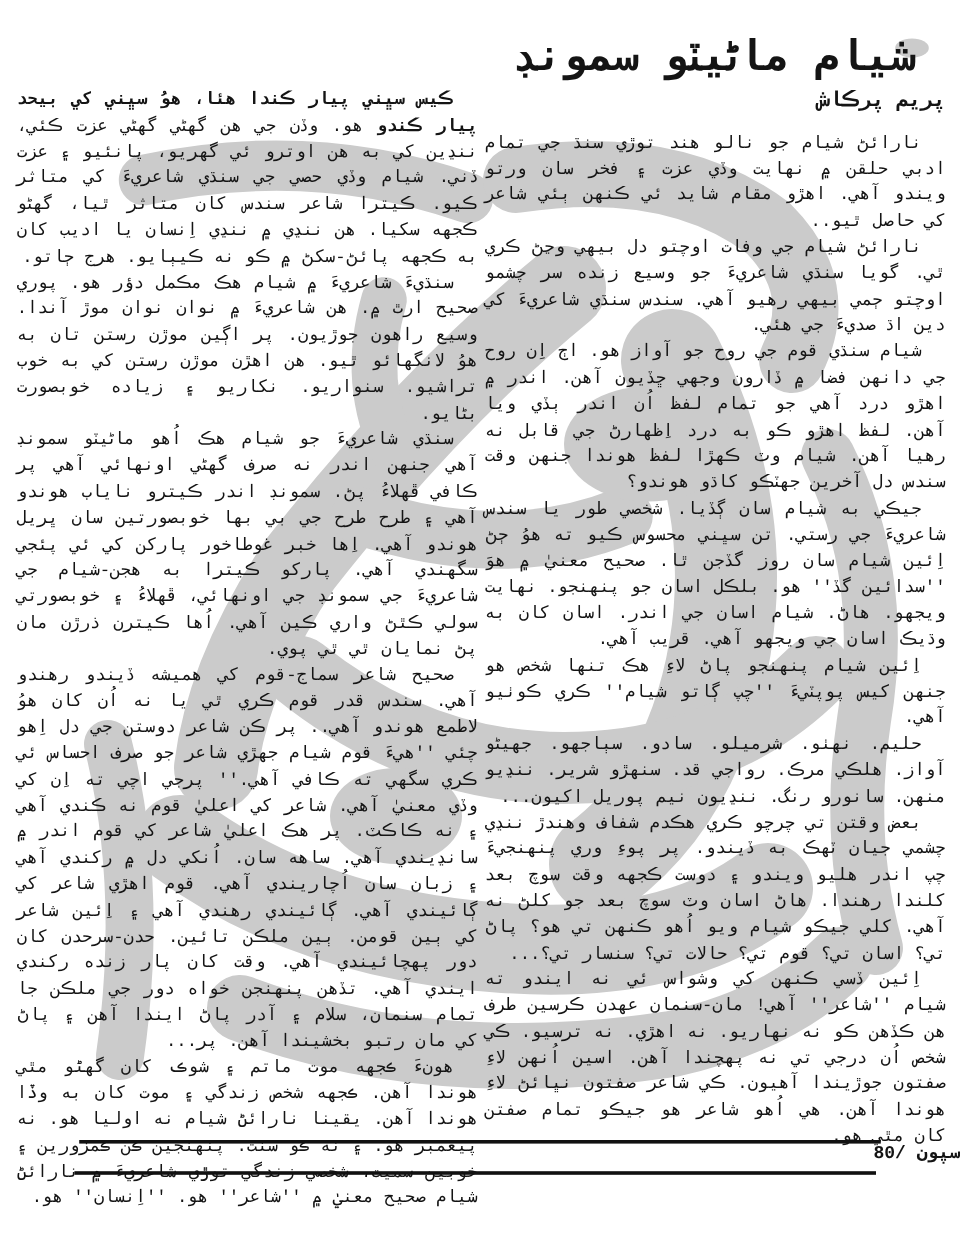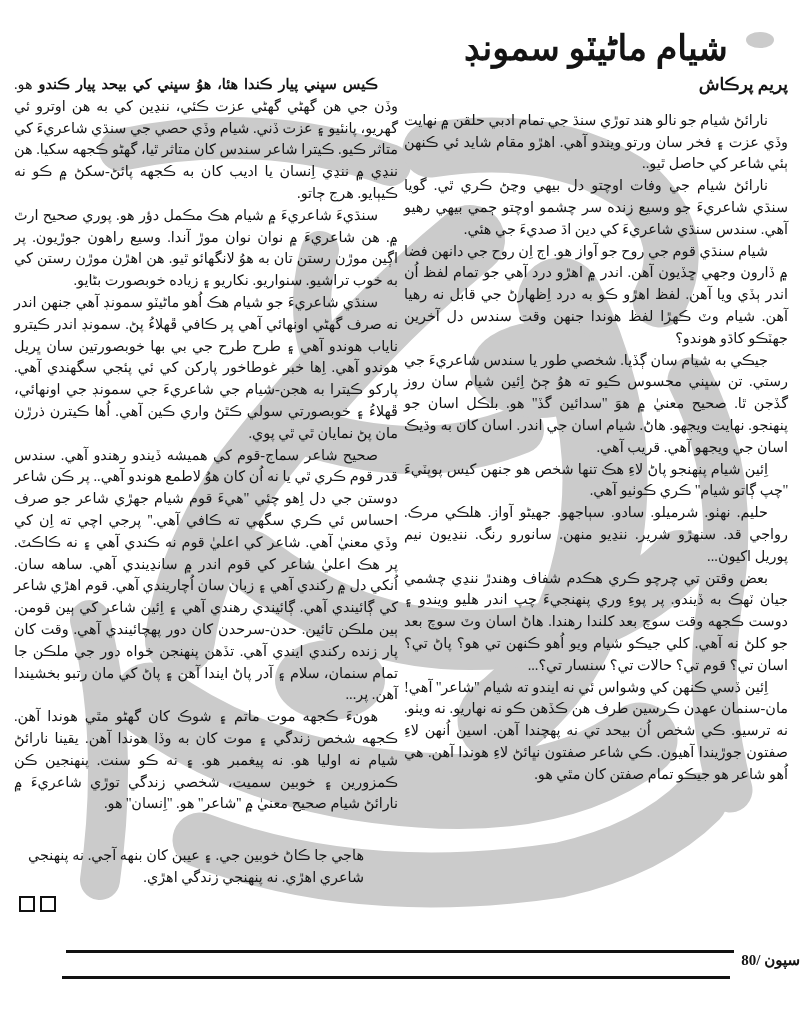--- a/index.html
+++ b/index.html
@@ -2,21 +2,21 @@
 <html lang="sd" dir="rtl"><head>
 <meta charset="utf-8">
 <style>
   html,body{margin:0;padding:0;background:#e8e8e8;}
   .page{
     position:relative;
     width:800px;height:1035px;
     margin:0 auto;
     background:#ffffff;
     overflow:hidden;
-    font-family:Liberation Serif, serif;
+    font-family:Liberation Mono, monospace;
     color:#141414;
     direction:rtl;
   }
   .watermark{
     position:absolute;inset:0;z-index:0;pointer-events:none;
   }
   .col{
     position:absolute;z-index:2;
     width:384px;
     font-size:14.4px;
@@ -95,21 +95,21 @@
     <h1 class="article-title">شيام ماڻيٽو سمونڊ</h1>
     <div class="byline">پريم پرڪاش</div>
     <div>
         <p class="para">نارائڻ شيام جو نالو هند توڙي سنڌ جي تمام ادبي حلقن ۾ نهايت وڏي عزت ۽ فخر سان ورتو ويندو آهي. اهڙو مقام شايد ئي ڪنهن ٻئي شاعر کي حاصل ٿيو..</p>
         <p class="para">نارائڻ شيام جي وفات اوچتو دل بيهي وڃڻ ڪري ٿي. گويا سنڌي شاعريءَ جو وسيع زنده سر چشمو اوچتو ڄمي بيهي رهيو آهي. سندس سنڌي شاعريءَ کي دين اڌ صديءَ جي هئي.</p>
         <p class="para">شيام سنڌي قوم جي روح جو آواز هو. اڄ اِن روح جي دانهن فضا ۾ ڏارون وجهي ڇڏيون آهن. اندر ۾ اهڙو درد آهي جو تمام لفظ اُن اندر ٻڏي ويا آهن. لفظ اهڙو ڪو به درد اِظهارڻ جي قابل نه رهيا آهن. شيام وٽ ڪهڙا لفظ هوندا جنهن وقت سندس دل آخرين جهٽڪو کاڌو هوندو؟</p>
         <p class="para">جيڪي به شيام سان ڳڏيا. شخصي طور يا سندس شاعريءَ جي رستي. تن سڀني محسوس ڪيو ته هوُ ڄڻ اِئين شيام سان روز گڏجن ٿا. صحيح معنيٰ ۾ هوَ ''سدائين گڏ'' هو. بلڪل اسان جو پنهنجو. نهايت ويجهو. هاڻ. شيام اسان جي اندر. اسان کان به وڌيڪ اسان جي ويجهو آهي. قريب آهي.</p>
         <p class="para">اِئين شيام پنهنجو پاڻ لاءِ هڪ تنها شخص هو جنهن کيس پوپٽيءَ ''چپ ڳاتو شيام'' ڪري ڪوٺيو آهي.</p>
         <p class="para">حليم. نهٺو. شرميلو. سادو. سٻاجهو. جهيڻو آواز. هلڪي مرڪ. رواجي قد. سنهڙو شرير. ننڍيو منهن. سانورو رنگ. ننڍيون نيم پوريل اکيون...</p>
         <p class="para">بعض وقتن تي چرچو ڪري هڪدم شفاف وهندڙ ننڍي چشمي جيان ٽهڪ به ڏيندو. پر پوءِ وري پنهنجيءَ چپ اندر هليو ويندو ۽ دوست ڪجهه وقت سوچ بعد کلندا رهندا. هاڻ اسان وٽ سوچ بعد جو کلڻ نه آهي. کلي جيڪو شيام ويو اُهو ڪنهن تي هو؟ پاڻ تي؟ اسان تي؟ قوم تي؟ حالات تي؟ سنسار تي؟...</p>
-        <p class="para">اِئين ڏسي ڪنهن کي وشواس ئي نه ايندو ته شيام ''شاعر'' آهي! مان-سنمان عهدن ڪرسين طرف هن ڪڏهن ڪو نه نهاريو. نه ويٺو. نه ترسيو. ڪي شخص اُن بيحد تي نه پهچندا آهن. اسين اُنهن لاءِ صفتون جوڙيندا آهيون. ڪي شاعر صفتون نڀائڻ لاءِ هوندا آهن. هي اُهو شاعر هو جيڪو تمام صفتن کان مٿي هو.</p>
+        <p class="para">اِئين ڏسي ڪنهن کي وشواس ئي نه ايندو ته شيام ''شاعر'' آهي! مان-سنمان عهدن ڪرسين طرف هن ڪڏهن ڪو نه نهاريو. نه اهڙي. نه ترسيو. ڪي شخص اُن درجي تي نه پهچندا آهن. اسين اُنهن لاءِ صفتون جوڙيندا آهيون. ڪي شاعر صفتون نڀائڻ لاءِ هوندا آهن. هي اُهو شاعر هو جيڪو تمام صفتن کان مٿي هو.</p>
       </div>
   </div>
 
   <div class="col col-left">
     <div>
         <p class="para"><b>ڪيس سڀني پيار ڪندا هئا، هوُ سڀني کي بيحد پيار ڪندو </b>هو. وڏن جي هن گهڻي گهڻي عزت ڪئي، ننڍين کي به هن اوترو ئي گهريو، پانئيو ۽ عزت ڏني. شيام وڏي حصي جي سنڌي شاعريءَ کي متاثر ڪيو. ڪيترا شاعر سندس کان متاثر ٿيا، گهڻو ڪجهه سکيا. هن ننڍي ۾ ننڍي اِنسان يا اديب کان به ڪجهه پائڻ-سکڻ ۾ ڪو نه ڪيٻايو. هرج ڄاتو.</p>
         <p class="para">سنڌيءَ شاعريءَ ۾ شيام هڪ مڪمل دؤر هو. پوري صحيح ارٿ ۾. هن شاعريءَ ۾ نوان نوان موڙ آندا. وسيع راهون جوڙيون. پر اڳين موڙن رستن تان به هوُ لانگهائو ٿيو. هن اهڙن موڙن رستن کي به خوب تراشيو. سنواريو. نکاريو ۽ زياده خوبصورت بڻايو.</p>
         <p class="para">سنڌي شاعريءَ جو شيام هڪ اُهو ماڻيٽو سمونڊ آهي جنهن اندر نه صرف گهڻي اونهائي آهي پر ڪافي ڦهلاءُ پڻ. سمونڊ اندر ڪيترو ناياب هوندو آهي ۽ طرح طرح جي بي بها خوبصورتين سان ڀريل هوندو آهي. اِها خبر غوطاخور پارکن کي ئي پئجي سگهندي آهي. پارکو ڪيترا به هجن-شيام جي شاعريءَ جي سمونڊ جي اونهائي، ڦهلاءُ ۽ خوبصورتي سولي ڪٿڻ واري ڪين آهي. اُها ڪيترن ذرڙن مان پڻ نمايان ٿي ٿي پوي.</p>
         <p class="para">صحيح شاعر سماج-قوم کي هميشه ڏيندو رهندو آهي. سندس قدر قوم ڪري ٿي يا نه اُن کان هوُ لاطمع هوندو آهي.. پر ڪن شاعر دوستن جي دل اِهو چئي ''هيءَ قوم شيام جهڙي شاعر جو صرف احساس ئي ڪري سگهي ته ڪافي آهي.'' پرجي اچي ته اِن کي وڏي معنيٰ آهي. شاعر کي اعليٰ قوم نه ڪندي آهي ۽ نه ڪاڪٽ. پر هڪ اعليٰ شاعر کي قوم اندر ۾ سانڍيندي آهي. ساهه سان. اُنکي دل ۾ رکندي آهي ۽ زبان سان اُچاريندي آهي. قوم اهڙي شاعر کي ڳائيندي آهي. ڳائيندي رهندي آهي ۽ اِئين شاعر کي ٻين قومن. ٻين ملڪن تائين. حدن-سرحدن کان دور پهچائيندي آهي. وقت کان پار زنده رکندي ايندي آهي. تڏهن پنهنجن خواه دور جي ملڪن جا تمام سنمان، سلام ۽ آدر پاڻ ايندا آهن ۽ پاڻ کي مان رتبو بخشيندا آهن. پر...</p>
         <p class="para">هونءَ ڪجهه موت ماتم ۽ شوڪ کان گهڻو مٿي هوندا آهن. ڪجهه شخص زندگي ۽ موت کان به وڏا هوندا آهن. يقينا نارائڻ شيام نه اوليا هو. نه پيغمبر هو. ۽ نه ڪو سنت. پنهنجين ڪن ڪمزورين ۽ خوبين سميت، شخصي زندگي توڙي شاعريءَ ۾ نارائڻ شيام صحيح معنيٰ ۾ ''شاعر'' هو. ''اِنسان'' هو.</p>

